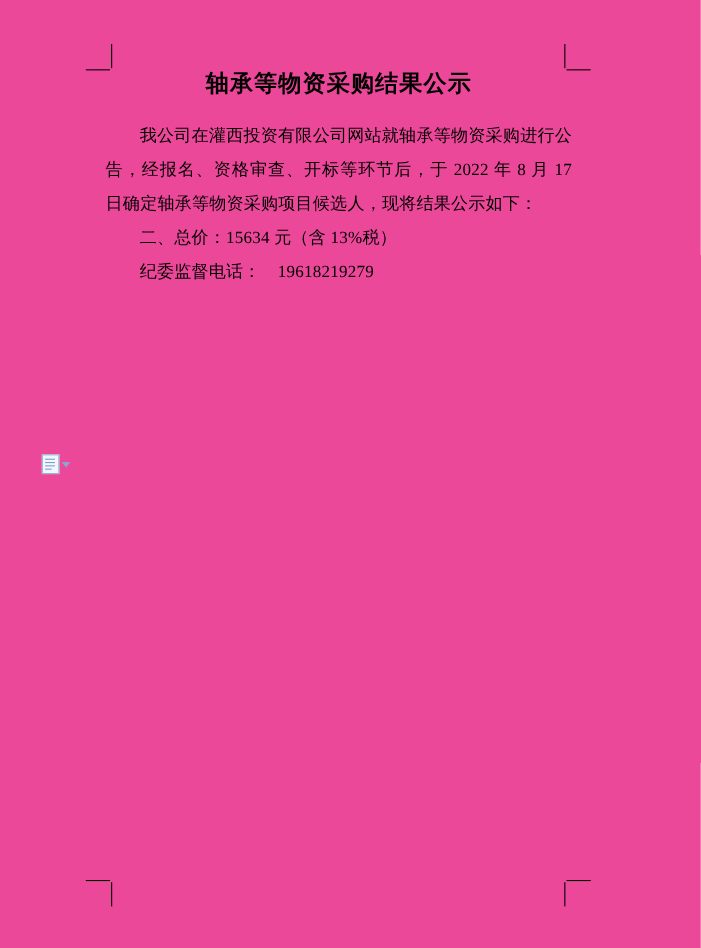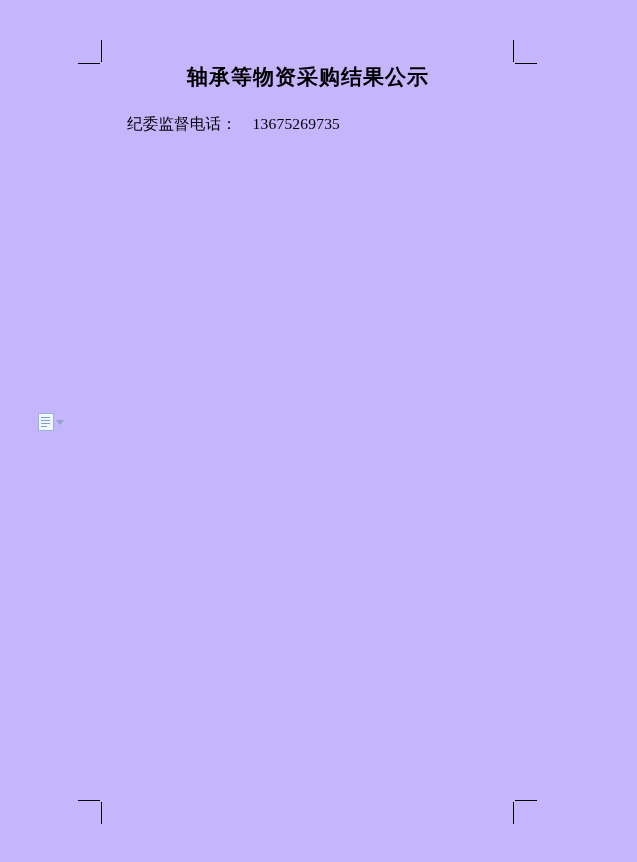--- a/index.html
+++ b/index.html
@@ -16,21 +16,21 @@
     overflow: hidden;
   }
 
   
   .page {
     position: absolute;
     left: 0;
     top: 0;
     width: 637px;
     height: 862px;
-    background: #c4b5fd;
+    background: #ec4899;
   }
 
   
   .crop {
     position: absolute;
     pointer-events: none;
   }
   .crop span {
     position: absolute;
     background: #000000;
@@ -147,22 +147,24 @@
     </div>
   <div class="crop crop-br">
       <span class="h"></span>
       <span class="v"></span>
     </div>
 
   <div class="content">
 
     <h1 class="doc-title">轴承等物资采购结果公示</h1>
 
+    <p class="para">我公司在灌西投资有限公司网站就轴承等物资采购进行公告，经报名、资格审查、开标等环节后，于 2022 年 8 月 17 日确定轴承等物资采购项目候选人，现将结果公示如下：</p>
+    <p class="para">二、总价：15634 元（含 13%税）</p>
 
-    <p class="para-tight">纪委监督电话：　13675269735</p>
+    <p class="para-tight">纪委监督电话：　19618219279</p>
 
   </div>
 
   <div class="doc-object">
     <span class="sheet">
       <i></i>
         <i></i>
         <i></i>
         <i></i>
     </span>

